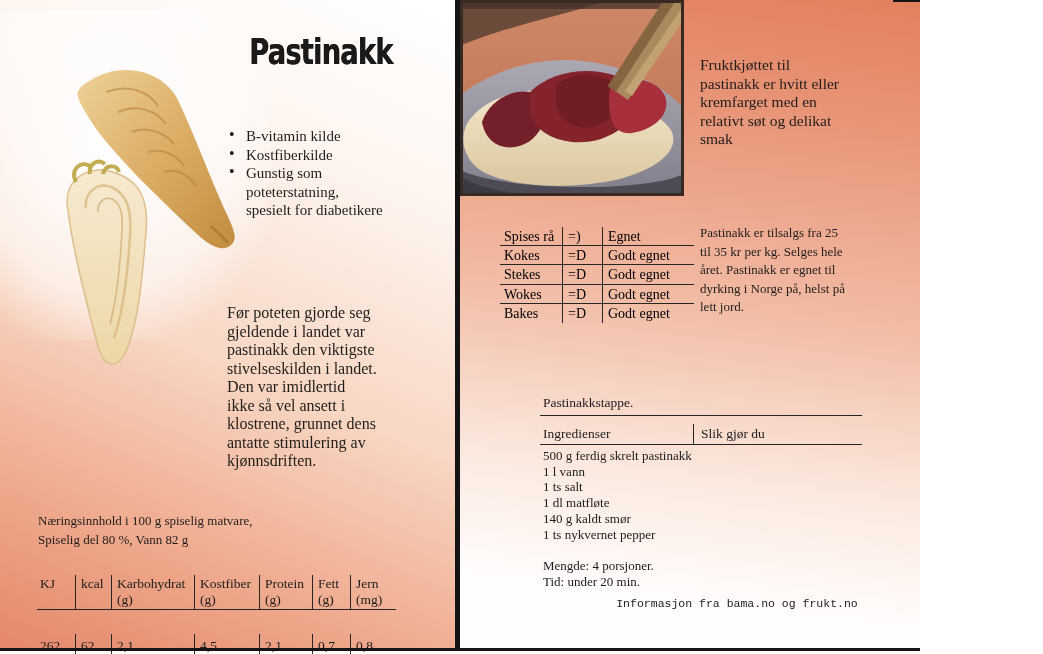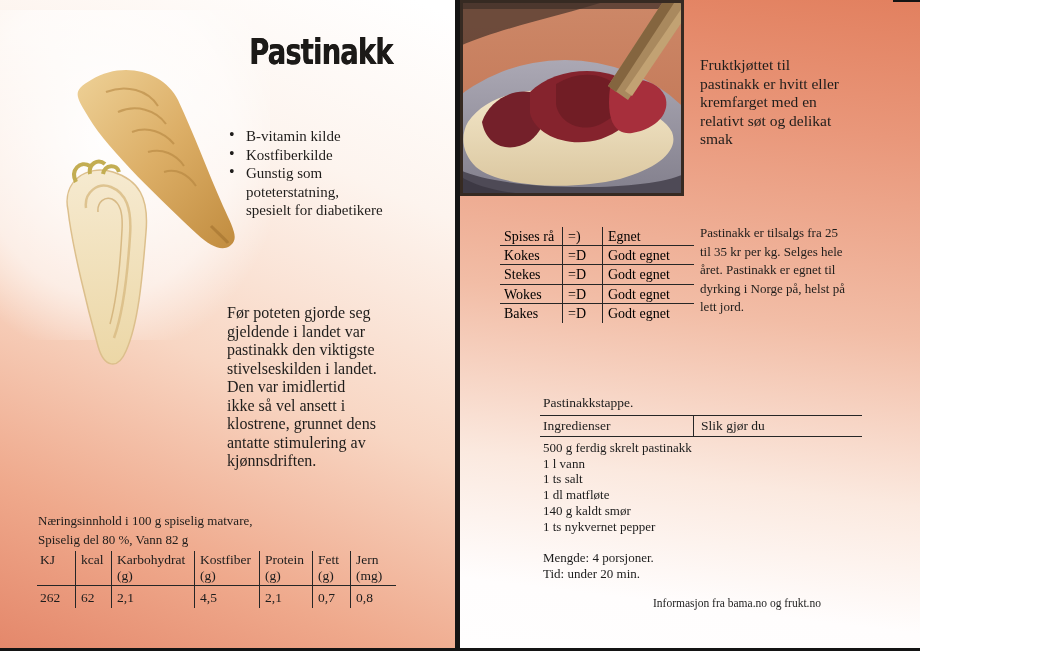--- a/index.html
+++ b/index.html
@@ -46,21 +46,21 @@
 
   .history-text { position:absolute; left:227px; top:304px; width:215px;
     font-size:16px; line-height:18.5px; white-space:pre-line; }
 
   .nutrition-note { position:absolute; left:38px; top:511px;
     font-size:13px; line-height:19px; }
 
   .nut-table { position:absolute; left:37px; top:551px;
     display:grid; grid-template-columns:38px 36px 83px 65px 53px 38px 46px;
     font-size:13.5px; color:#1c1c1c; }
-  .nt-cell { padding-left:5px; }
+  .nt-cell { padding-left:5px;margin-top:24px; }
   .nt-h { border-bottom:1px solid #262626; white-space:pre-line;
     line-height:15.5px; padding-top:1px; padding-bottom:2px; min-height:30px; }
   .nt-v { padding-top:4px; padding-bottom:2px; }
   .c0 { padding-left:3px; }
   .vl { border-left:1px solid #262626; }
 
   
   .dish-photo { position:absolute; left:460px; top:0; }
 
   .intro-text { position:absolute; left:700px; top:56px; width:205px;
@@ -73,26 +73,26 @@
   .st-c0 { padding-left:4px; }
   .hb { border-bottom:1px solid #262626; }
 
   .sales-text { position:absolute; left:700px; top:224px; width:218px;
     font-size:13px; line-height:18.5px; white-space:pre-line; }
 
   .recipe { position:absolute; left:540px; top:356px; width:322px; color:#1c1c1c; }
   .recipe-title { font-size:13.5px; padding-left:3px; margin-bottom:4px;margin-top:39px; }
   .recipe-table { border-top:1px solid #262626; display:grid; grid-template-columns:153px 169px; }
   .rc { padding-left:3px; }
-  .rh { border-bottom:1px solid #262626; font-size:13.5px; line-height:16px; padding-top:2px; padding-bottom:2px; }
+  .rh { border-bottom:1px solid #262626; font-size:13.5px; line-height:16px; padding-top:2px; padding-bottom:2px;margin-top:8px; }
   .rb { font-size:13px; line-height:15.7px; padding-top:3px; padding-bottom:6px; white-space:pre-line; }
   .rc.vl { padding-left:7px; }
 
   .footer-note { position:absolute; left:587px; top:597px; width:300px;
-    text-align:center; font-size:11.5px; color:#222; }
+    text-align:center; font-size:11.5px; color:#222;font-family:Liberation Mono, monospace; }
 </style>
 </head>
 <body>
 
 <div class="canvas">
 
   <div class="page-left">
     <div class="parsnip-glow"></div>
 
     <svg class="parsnip-svg" width="232" height="325" viewBox="0 0 232 325">

